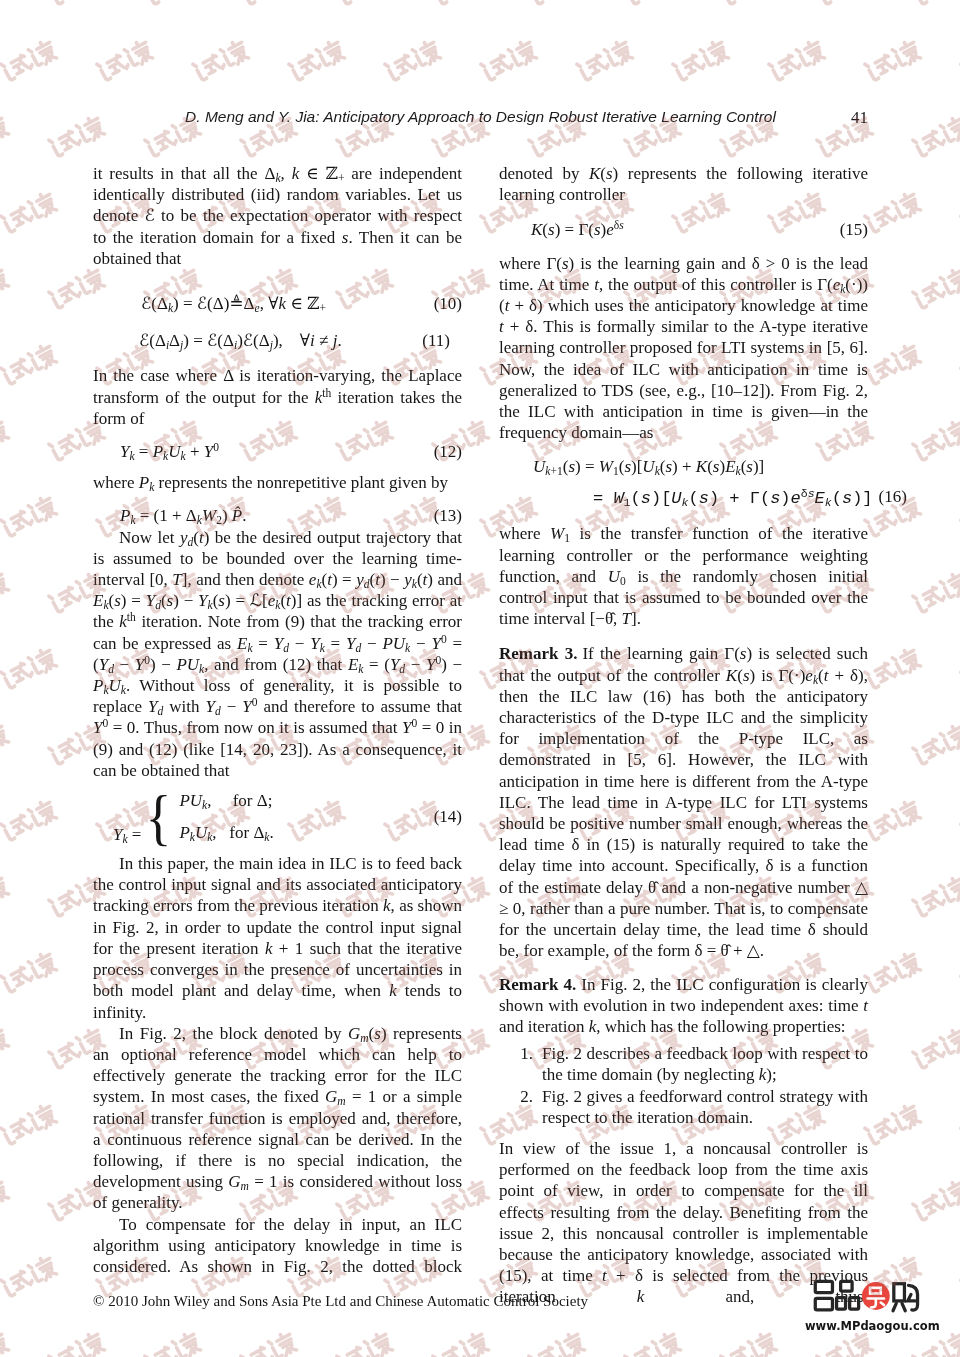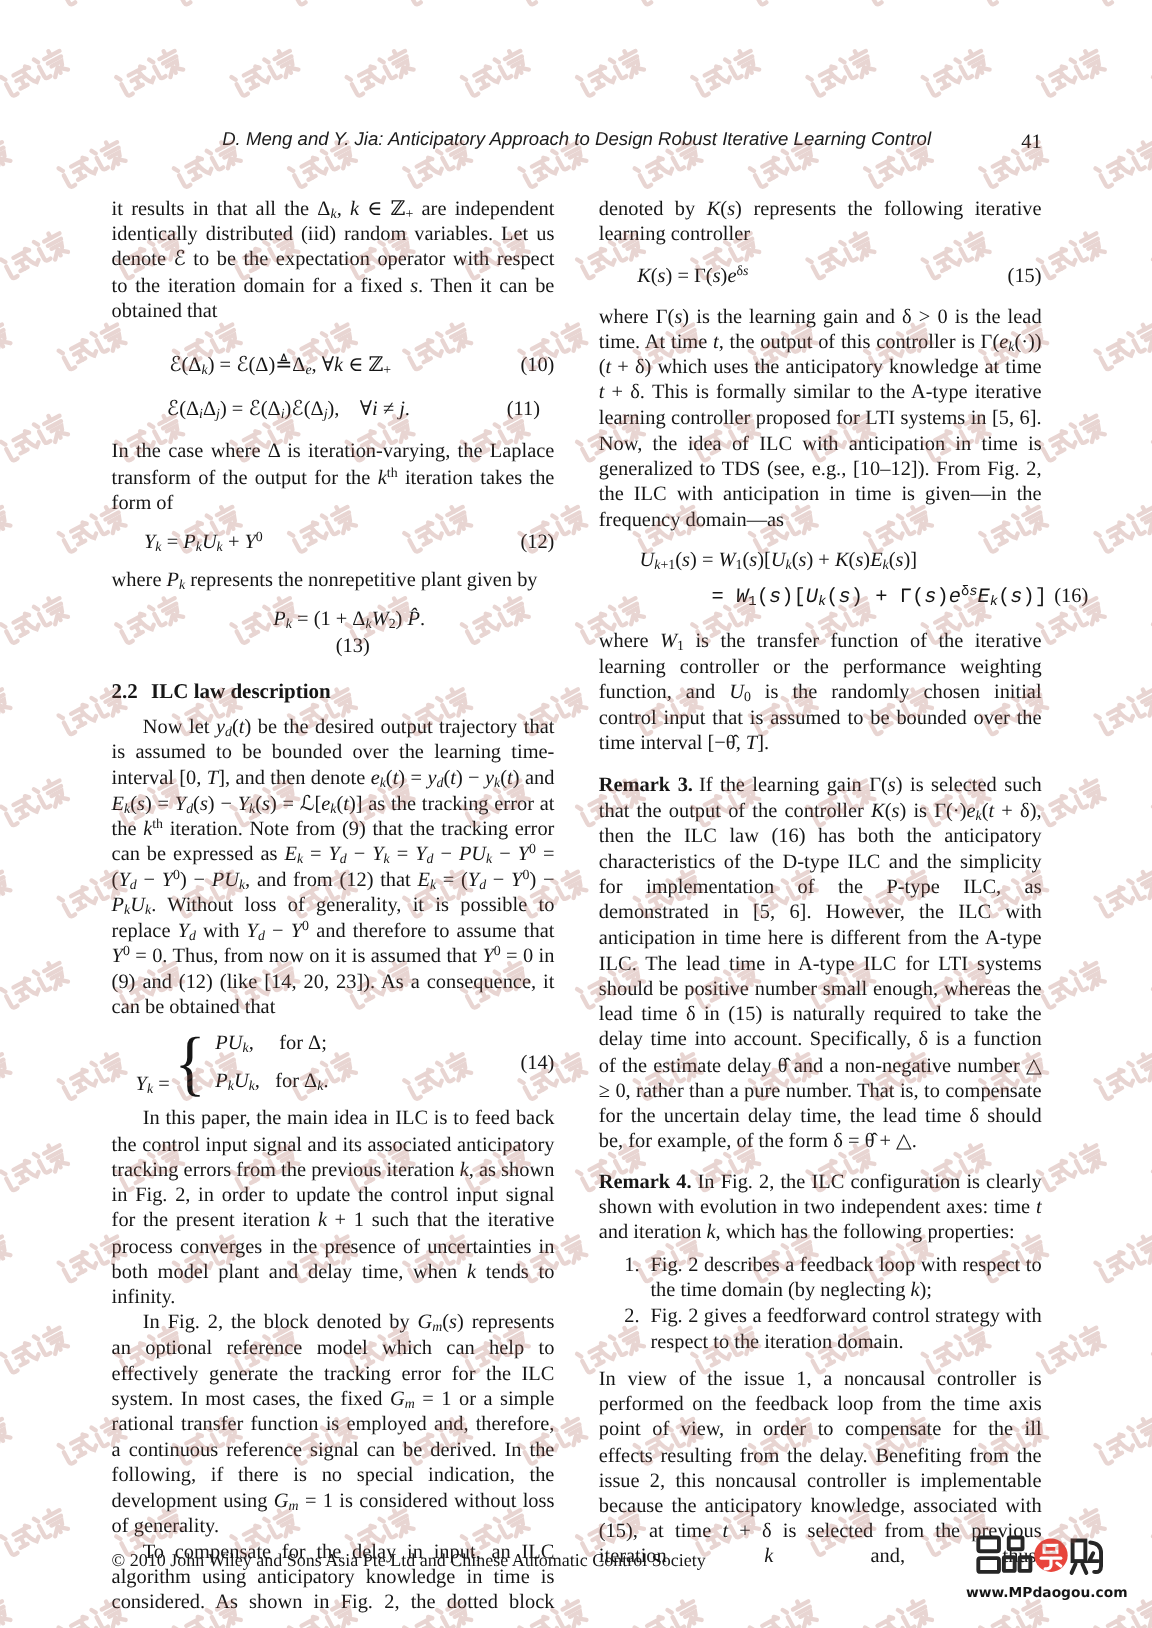--- a/index.html
+++ b/index.html
@@ -25,21 +25,21 @@
   sub,sup{font-size:68%;line-height:0;}
   sub{vertical-align:-0.22em;}
   sup{vertical-align:0.5em;}
 
   .equation{display:flex;align-items:center;}
   .eq-body{flex:1;white-space:nowrap;}
   .eq-num{margin-left:6px;flex:none;}
   .eq10{margin:24px 0 6px;padding-left:48px;}
   .eq11{margin:10px 12px 4px;padding-left:34px;}
   .eq12{margin:12px 0 4px;padding-left:27px;}
-  .eq13{margin:12px 0 0;padding-left:27px;flex-direction:column;}
+  .eq13{margin:12px 0 0;padding-left:27px;}
   .eq15{margin:14px 0 2px;padding-left:32px;}
   .eq14{margin:8px 0 2px;padding-left:20px;align-items:center;}
   .cases-wrap{display:flex;align-items:flex-end;}
   .cases-lhs{margin-right:4px;}
   .cases-brace{font-size:54px;font-weight:400;line-height:54px;transform:scaleY(1.12);
                font-family:"Liberation Serif",serif;margin-right:8px;}
   .cases-rows{display:flex;flex-direction:column;gap:8px;line-height:24px;}
   .eq16{margin:12px 0 2px;padding-left:34px;align-items:flex-end;}
   .eq16 .eq-body{display:flex;flex-direction:column;gap:8px;line-height:24px;justify-content:space-between;}
   .eq16 .eq-line2{padding-left:60px;font-family:Liberation Mono, monospace;}
@@ -748,23 +748,20 @@
           <span class="eq-num">(12)</span>
         </div>
 
         <p class="para pm-t6">where <i>P<sub>k</sub></i> represents the nonrepetitive plant given by</p>
 
         <div class="equation eq13">
           <span class="eq-body"><i>P<sub>k</sub></i> = (1 + Δ<sub><i>k</i></sub><i>W</i><sub>2</sub>) <i>P̂</i>.</span>
           <span class="eq-num">(13)</span>
         </div>
 
-        <h3 class="subsection">
-          <span class="h-num">2.2</span><span>ILC law description</span>
-        </h3>
 
         <p class="para indent">Now let <i>y<sub>d</sub></i>(<i>t</i>) be the desired output trajectory that is assumed to be bounded over the learning time-interval [0, <i>T</i>], and then denote <i>e<sub>k</sub></i>(<i>t</i>) = <i>y<sub>d</sub></i>(<i>t</i>) − <i>y<sub>k</sub></i>(<i>t</i>) and <i>E<sub>k</sub></i>(<i>s</i>) = <i>Y<sub>d</sub></i>(<i>s</i>) − <i>Y<sub>k</sub></i>(<i>s</i>) = ℒ[<i>e<sub>k</sub></i>(<i>t</i>)] as the tracking error at the <i>k</i><sup>th</sup> iteration. Note from (9) that the tracking error can be expressed as <i>E<sub>k</sub></i> = <i>Y<sub>d</sub></i> − <i>Y<sub>k</sub></i> = <i>Y<sub>d</sub></i> − <i>PU<sub>k</sub></i> − <i>Y</i><sup>0</sup> = (<i>Y<sub>d</sub></i> − <i>Y</i><sup>0</sup>) − <i>PU<sub>k</sub></i>, and from (12) that <i>E<sub>k</sub></i> = (<i>Y<sub>d</sub></i> − <i>Y</i><sup>0</sup>) − <i>P<sub>k</sub>U<sub>k</sub></i>. Without loss of generality, it is possible to replace <i>Y<sub>d</sub></i> with <i>Y<sub>d</sub></i> − <i>Y</i><sup>0</sup> and therefore to assume that <i>Y</i><sup>0</sup> = 0. Thus, from now on it is assumed that <i>Y</i><sup>0</sup> = 0 in (9) and (12) (like [14, 20, 23]). As a consequence, it can be obtained that</p>
 
         <div class="equation eq14">
           <span class="eq-body cases-wrap">
             <span class="cases-lhs"><i>Y<sub>k</sub></i> =</span>
             <span class="cases-brace">{</span>
             <span class="cases-rows">
               <span><i>PU<sub>k</sub></i>,&nbsp;&nbsp;&nbsp;&nbsp;&nbsp;for Δ;</span>
               <span><i>P<sub>k</sub>U<sub>k</sub></i>,&nbsp;&nbsp;&nbsp;for Δ<sub><i>k</i></sub>.</span>

